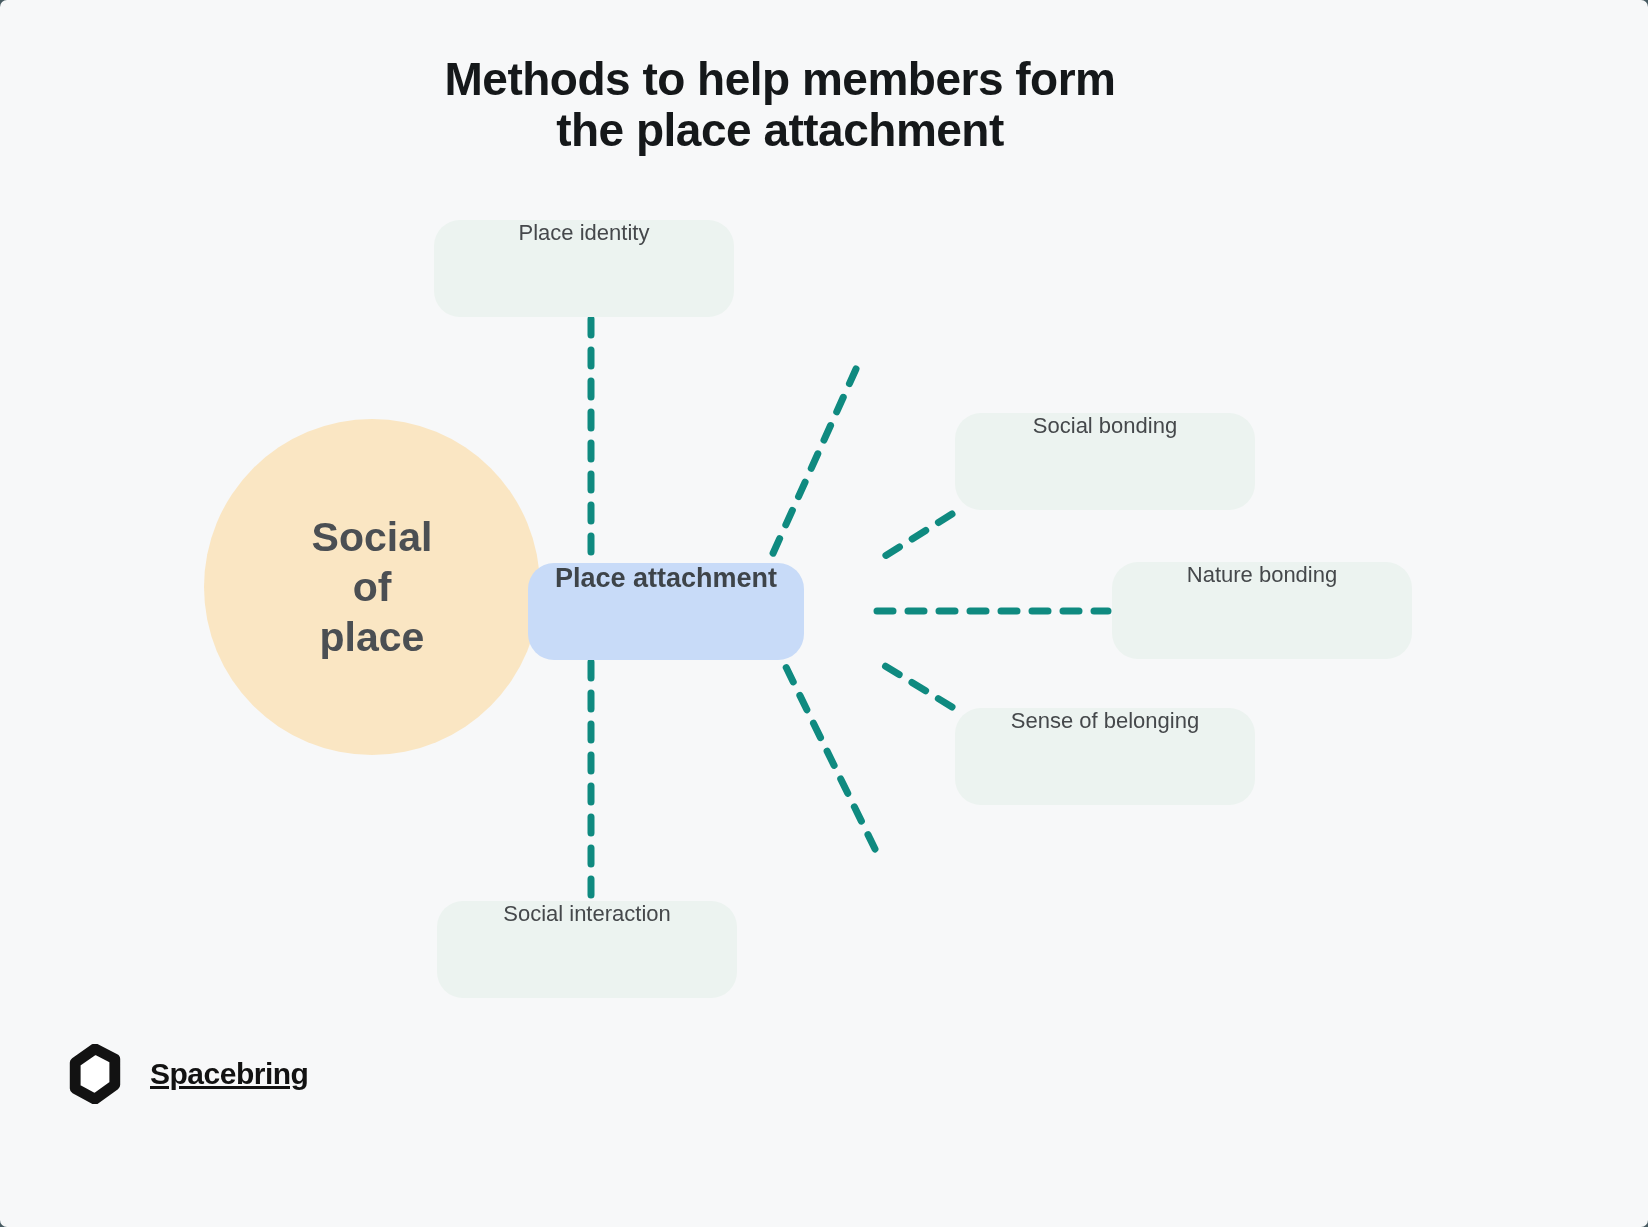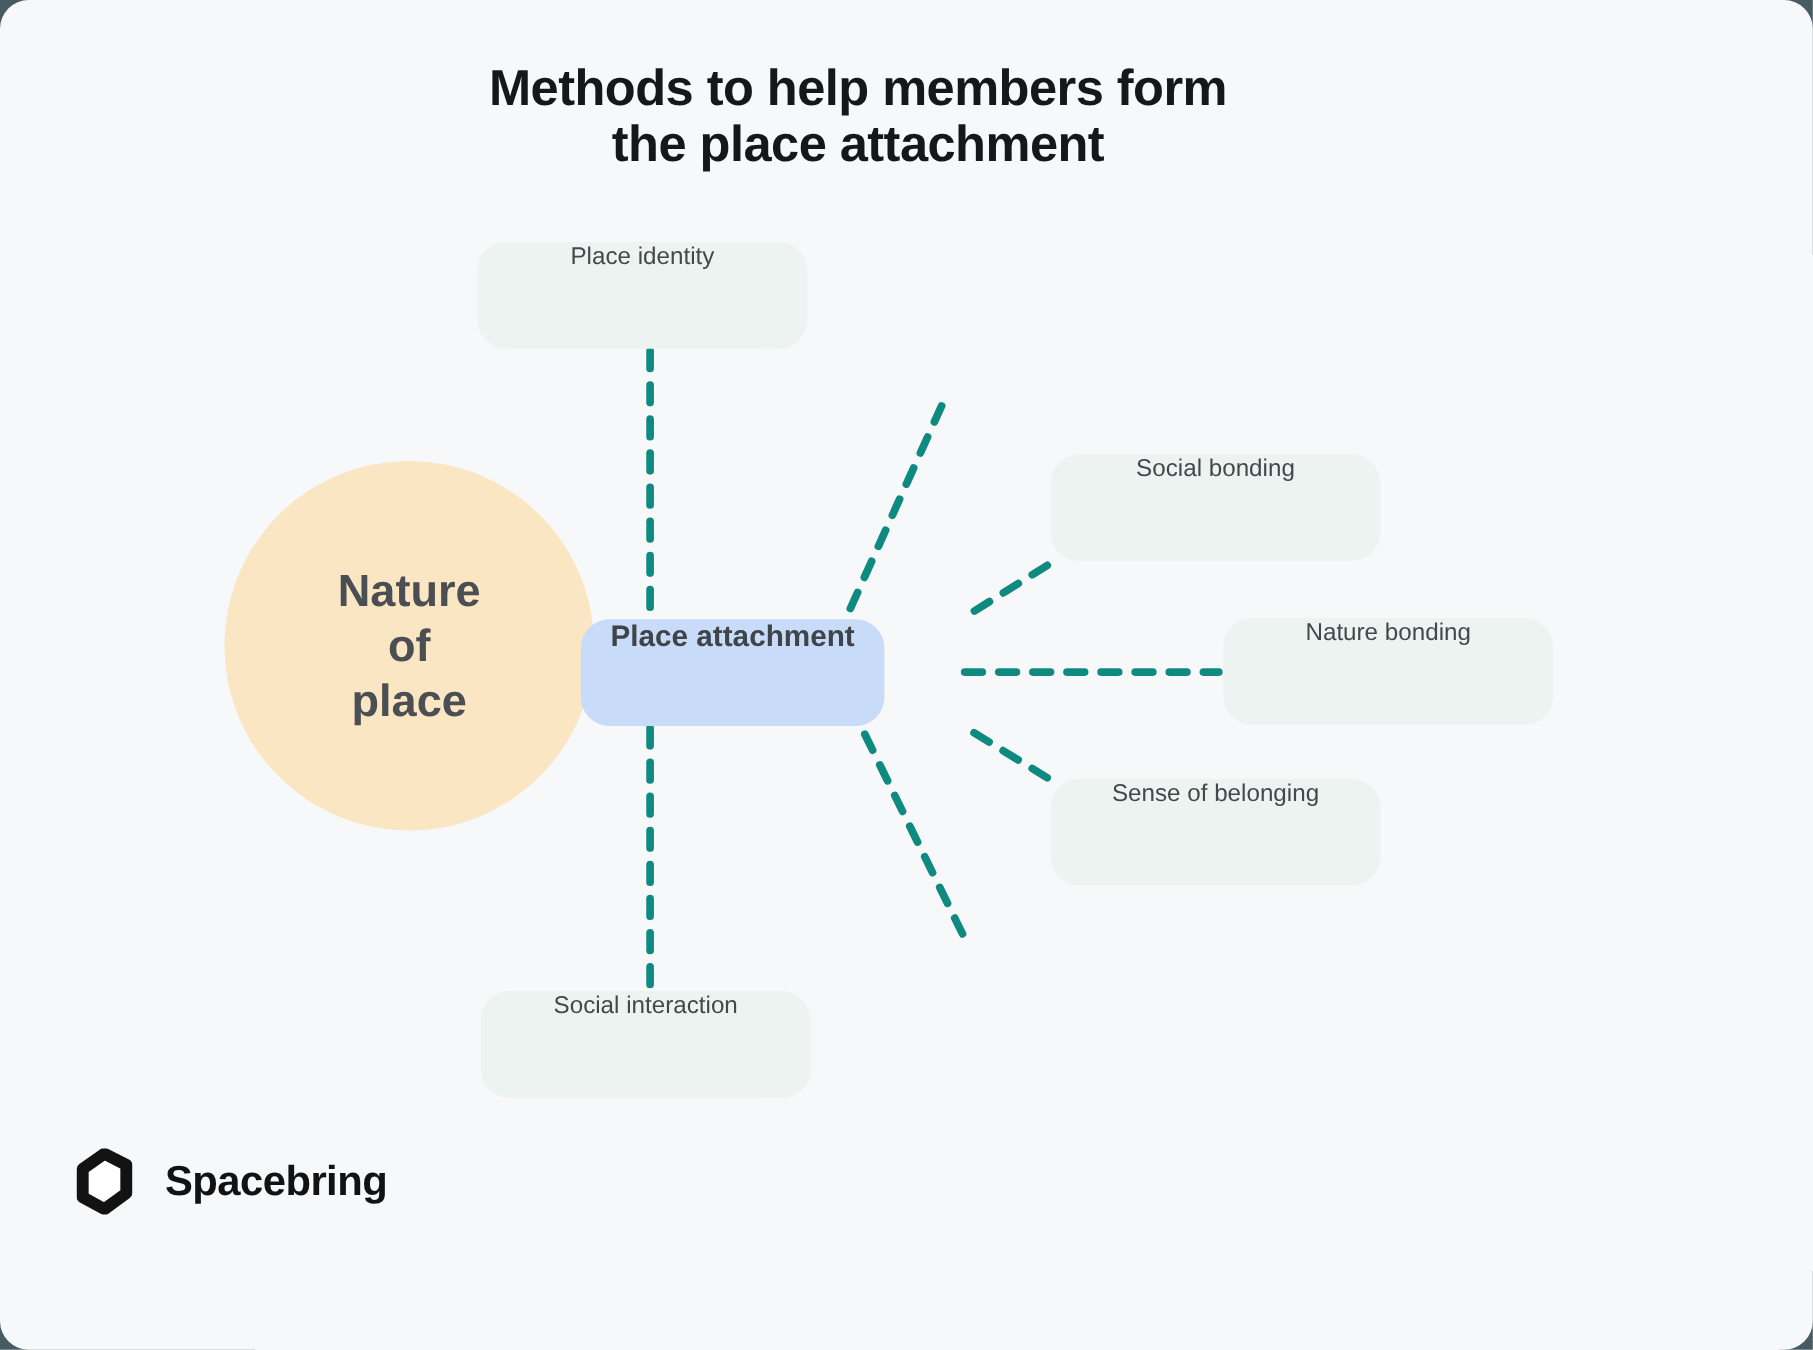--- a/index.html
+++ b/index.html
@@ -5,21 +5,21 @@
   html,body{margin:0;padding:0;}
   body{
     width:1648px;height:1227px;
     background:var(--outer_bg,#475B62);
     font-family:"Liberation Sans","DejaVu Sans",sans-serif;
     overflow:hidden;position:relative;
   }
   .card{
     position:absolute;inset:0;
     background:var(--card_bg,#F7F8F9);
-    border-radius:26px;
+    border-radius:7px;
   }
   .title{
     position:absolute;left:330px;top:54px;width:900px;
     text-align:center;
     font-size:46px;font-weight:700;line-height:1.1;
     letter-spacing:-0.5px;
     color:var(--title_text,#15181A);
   }
   .connector-svg{position:absolute;left:0;top:0;width:1648px;height:1227px;}
   .connector{
@@ -62,22 +62,23 @@
   .sat-3{left:1112px;top:562px;}
   .sat-4{left:955px;top:708px;}
   .sat-5{left:795px;top:851px;}
   .sat-6{left:437px;top:901px;}
   .logo{
     position:absolute;left:66px;top:1042px;height:64px;
     display:flex;align-items:center;gap:26px;
   }
   .logo-icon{width:58px;height:60px;}
   .brand{
-    font-size:38px;font-weight:700;letter-spacing:-0.5px;
+    font-size:30px;font-weight:700;letter-spacing:-0.5px;
     color:var(--brand_text,#121212);
+    text-decoration:underline;
   }
 </style>
 </head>
 <body style="--outer_bg: #475B62; --card_bg: #F7F8F9; --satellite_bg: #ECF3F0; --center_bg: #C8DBF8; --circle_bg: #FAE6C3; --connector: #0F8A80; --title_text: #15181A; --label_text: #45484B; --center_text: #3E4449; --hub_text: #4B4F53; --brand_text: #121212;">
 
 <div class="card">
 
   <div class="title">
     <div>Methods to help members form</div>
     <div>the place attachment</div>
@@ -88,21 +89,21 @@
     <line class="connector" x1="856" y1="369" x2="770" y2="560"></line>
     <line class="connector" x1="952" y1="514" x2="877" y2="561"></line>
     <line class="connector" x1="877" y1="611" x2="1108" y2="611"></line>
     <line class="connector" x1="952" y1="707" x2="877" y2="661"></line>
     <line class="connector" x1="875" y1="849" x2="784" y2="663"></line>
     <line class="connector" x1="591" y1="662" x2="591" y2="898"></line>
   </svg>
 
   <div class="hub-circle">
     <div class="hub-label">
-      <div>Nature</div>
+      <div>Social</div>
       <div>of</div>
       <div>place</div>
     </div>
   </div>
 
   <div class="node satellite sat-0">
     <span>Place identity</span>
   </div>
   <div class="node satellite sat-2">
     <span>Social bonding</span>

